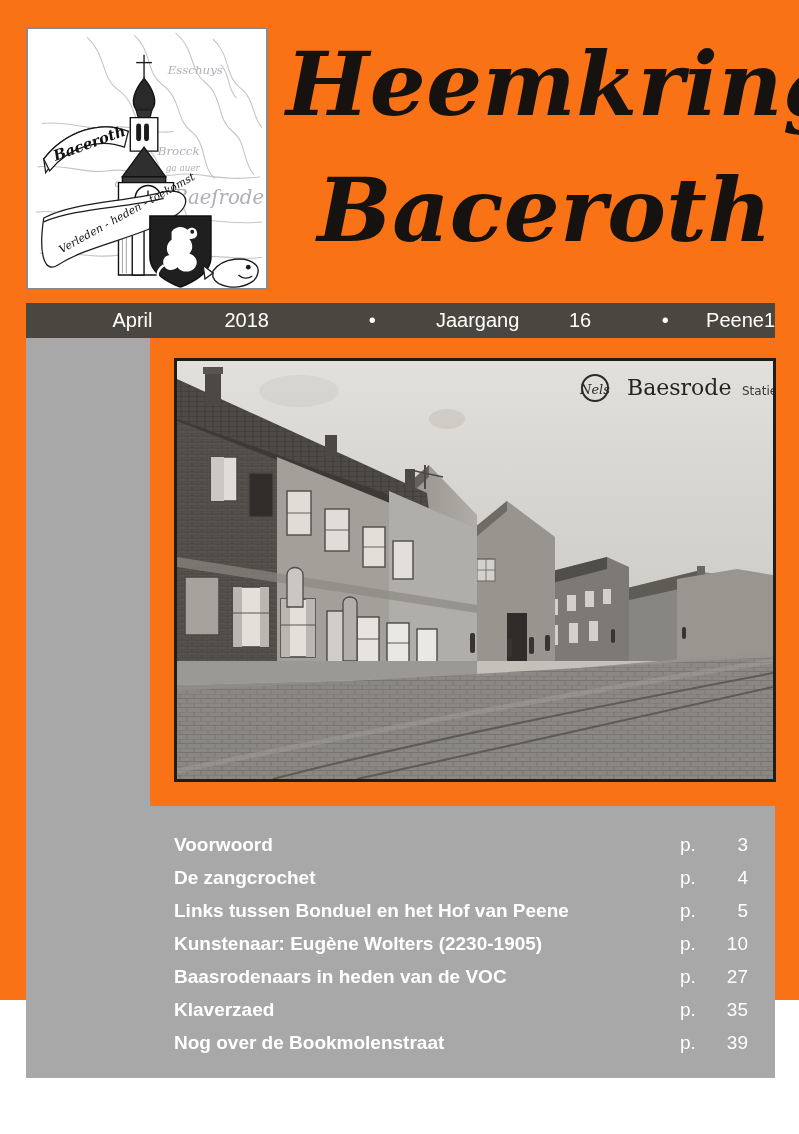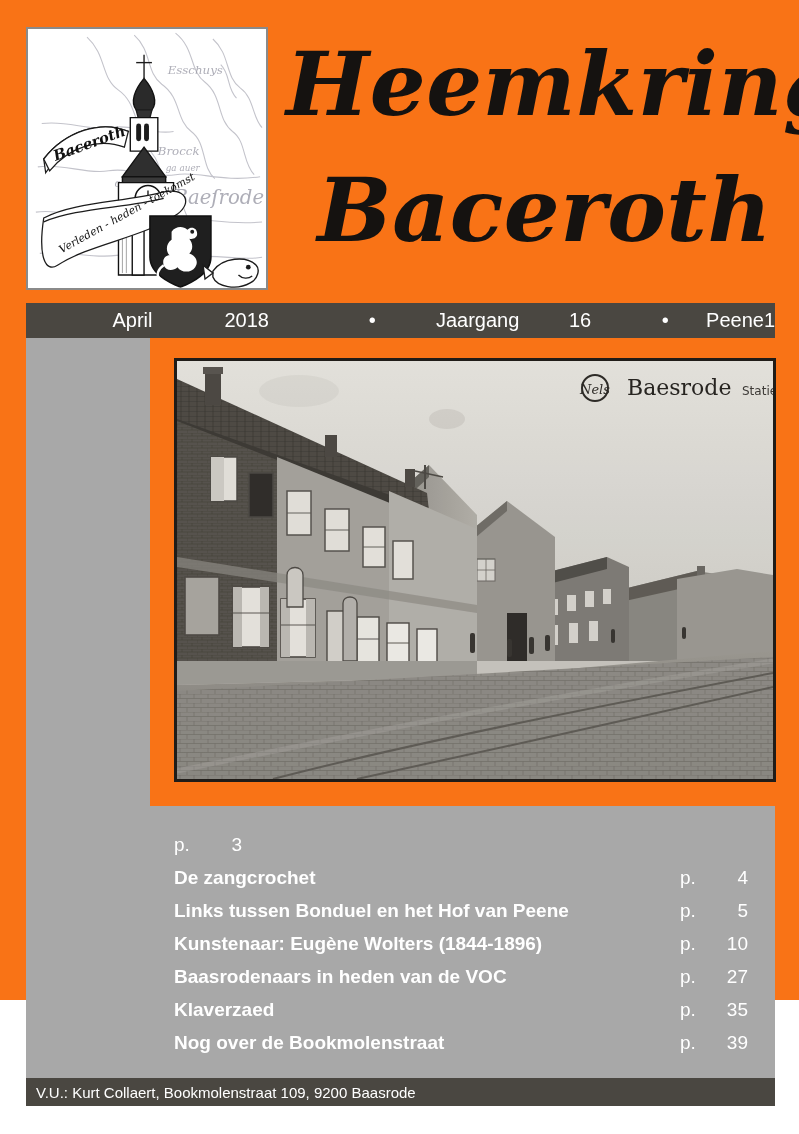--- a/index.html
+++ b/index.html
@@ -458,20 +458,21 @@
         <rect x="0" y="0" width="596" height="418" fill="#7a746a" opacity="0.05"></rect>
         <ellipse cx="270" cy="58" rx="18" ry="10" fill="#8e8a84" opacity="0.18"></ellipse>
         <ellipse cx="122" cy="30" rx="40" ry="16" fill="#8e8a84" opacity="0.10"></ellipse>
       </svg>
     </div>
 
     <div class="toc-panel">
       <div class="toc-list">
 
         <div class="toc-row">
+          <div class="toc-title">Voorwoord</div>
           <div class="toc-pagegroup">
             <span class="toc-p-label">p.</span>
             <span class="toc-p-num">3</span>
           </div>
         </div>
 
         <div class="toc-row">
           <div class="toc-title">De zangcrochet</div>
           <div class="toc-pagegroup">
             <span class="toc-p-label">p.</span>
@@ -481,21 +482,21 @@
 
         <div class="toc-row">
           <div class="toc-title">Links tussen Bonduel en het Hof van Peene</div>
           <div class="toc-pagegroup">
             <span class="toc-p-label">p.</span>
             <span class="toc-p-num">5</span>
           </div>
         </div>
 
         <div class="toc-row">
-          <div class="toc-title">Kunstenaar: Eugène Wolters (1844-1896)</div>
+          <div class="toc-title">Kunstenaar: Eugène Wolters (2230-1905)</div>
           <div class="toc-pagegroup">
             <span class="toc-p-label">p.</span>
             <span class="toc-p-num">10</span>
           </div>
         </div>
 
         <div class="toc-row">
           <div class="toc-title">Baasrodenaars in heden van de VOC</div>
           <div class="toc-pagegroup">
             <span class="toc-p-label">p.</span>
@@ -516,17 +517,14 @@
           <div class="toc-pagegroup">
             <span class="toc-p-label">p.</span>
             <span class="toc-p-num">39</span>
           </div>
         </div>
 
       </div>
     </div>
   </div>
 
-  <div class="colophon">
-    <span>V.U.: Kurt Collaert, Bookmolenstraat 109, 9200 Baasrode</span>
-  </div>
 
 </div>
 
 </body></html>

